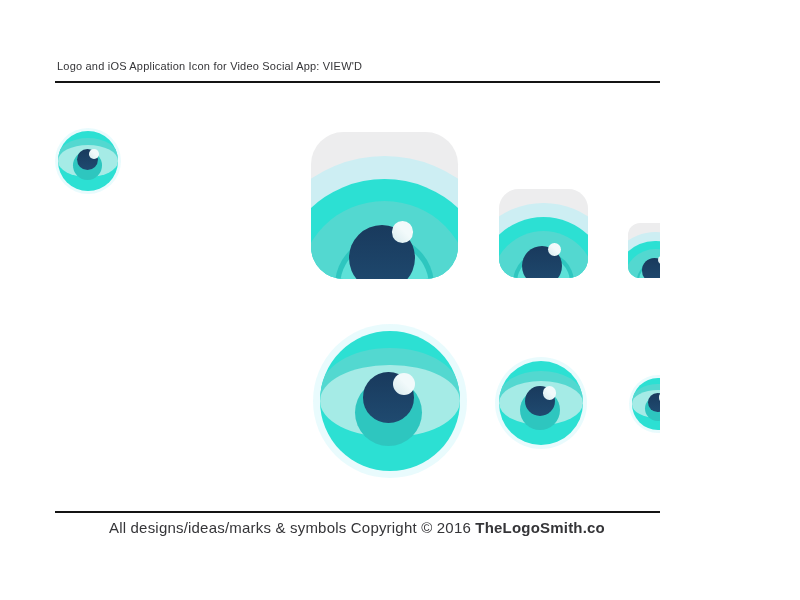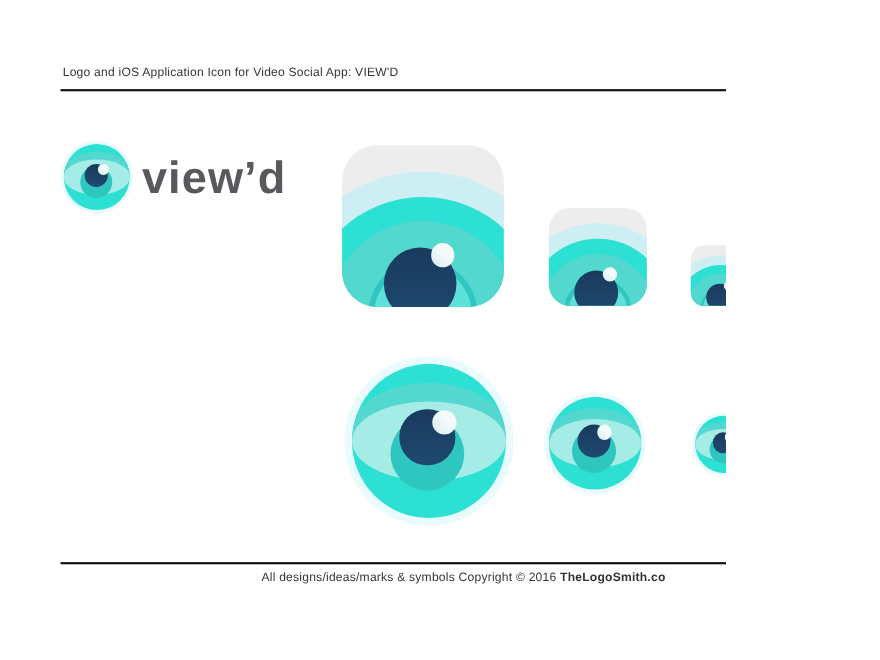--- a/index.html
+++ b/index.html
@@ -5,21 +5,21 @@
   html,body{margin:0;padding:0;background:#fff;}
   .page{position:relative;width:660px;height:600px;background:#ffffff;overflow:hidden;
         font-family:"Liberation Sans", sans-serif;}
 
   
   .header-title{position:absolute;left:57px;top:60px;font-size:11px;letter-spacing:.2px;
                 color:var(--text-dark);}
   .rule{position:absolute;left:55px;width:690px;height:2px;background:var(--rule-dark);}
   .rule-top{top:81px;}
   .rule-bottom{top:511px;}
-  .footer{position:absolute;right:55px;top:519px;font-size:11px;letter-spacing:.2px;
+  .footer{position:absolute;right:55px;top:519px;font-size:15px;letter-spacing:.2px;
           color:var(--text-dark);white-space:nowrap;}
   .footer .bold{font-weight:bold;}
 
   
   .wordmark{position:absolute;left:129px;top:141px;font-size:41px;font-weight:bold;
             letter-spacing:1px;color:var(--wordmark-gray);line-height:1;}
 
   
   .eye-circle{position:absolute;}
   .eye-circle .halo{position:absolute;inset:0;border-radius:50%;
@@ -61,21 +61,20 @@
         <div class="halo"></div>
         <div class="eye-main">
           <div class="dome"></div>
           <div class="lens"></div>
           <div class="bowl"></div>
           <div class="pupil"></div>
           <div class="glint"></div>
         </div>
       </div>
     </div>
-  <div class="wordmark">view’d</div>
 
   <div id="app-icon-row">
       <div class="eye-square" style="left: 311px; top: 132px; width: 147px; height: 147px;">
         <div class="sq-arc1"></div>
         <div class="sq-arc2"></div>
         <div class="sq-arc3"></div>
         <div class="sq-arc4"></div>
         <div class="sq-arc5"></div>
         <div class="sq-pupil"></div>
         <div class="sq-glint"></div>

